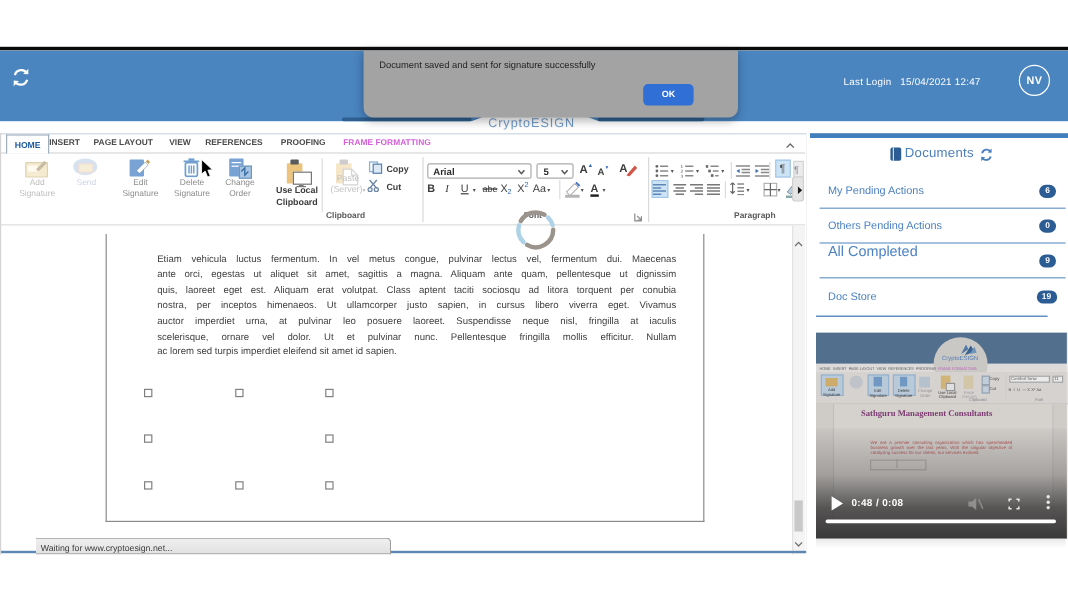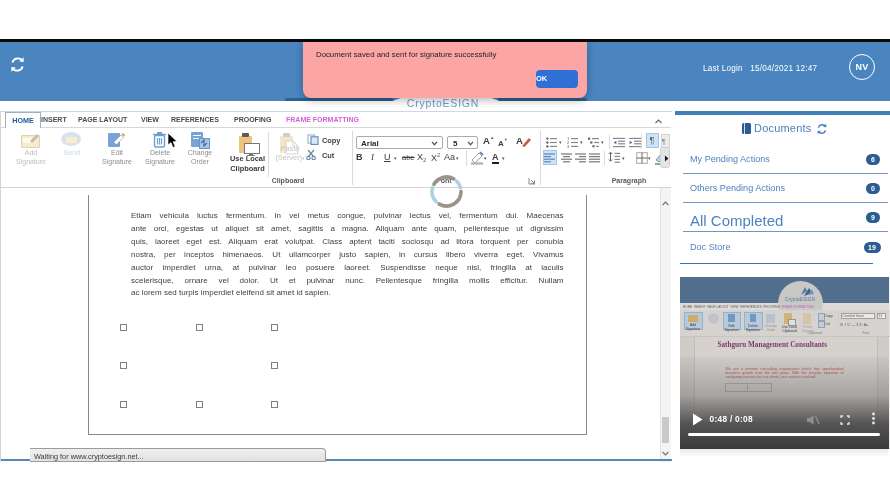--- a/index.html
+++ b/index.html
@@ -27,23 +27,23 @@
     <path d="M 3.4 11.9 A 5.6 5.6 0 0 0 13.6 10.4" fill="none" stroke="#fff" stroke-width="1.9"></path>
     <path d="M 14.6 1.2 L 14.6 5.9 L 10.2 5.6 Z" fill="#fff"></path>
     <path d="M 2.4 15.8 L 2.4 11.1 L 6.8 11.4 Z" fill="#fff"></path>
   </svg>
 
   <div class="abs" style="left:703px;top:22.5px;white-space:nowrap;font-size:8.2px;color:#fff;letter-spacing:.2px;">Last Login&nbsp;&nbsp;&nbsp;15/04/2021 12:47</div>
 
   <div class="abs" style="left:849px;top:12px;width:24px;height:24px;border:1.4px solid #fff;border-radius:50%;color:#fff;font-size:9px;font-weight:bold;text-align:center;line-height:24px;letter-spacing:.3px;">NV</div>
 </div>
 
-<div class="abs" style="left:303px;top:41.5px;width:284px;height:56.5px;background:#fca5a5;border-radius:0 0 8px 8px;box-shadow:0 2px 8px rgba(0,0,0,0.3);z-index:50;">
+<div class="abs" style="left:303px;top:41.5px;width:312px;height:56.5px;background:#a3a3a3;border-radius:0 0 8px 8px;box-shadow:0 2px 8px rgba(0,0,0,0.3);z-index:50;">
   <div class="abs" style="left:13px;top:8px;font-size:7.8px;color:#1f1f1f;">Document saved and sent for signature successfully</div>
-  <div class="abs" style="left:233px;top:28.5px;width:42px;height:17.5px;background:#2f6fd6;border-radius:4px;color:#fff;font-size:7.5px;font-weight:bold;text-align:left;line-height:17.5px;">OK</div>
+  <div class="abs" style="left:233px;top:28.5px;width:42px;height:17.5px;background:#2f6fd6;border-radius:4px;color:#fff;font-size:7.5px;font-weight:bold;text-align:center;line-height:17.5px;">OK</div>
 </div>
 
 <div id="ribbon" class="abs" style="left:0;top:110.5px;width:672px;height:77px;background:#fff;font-size:7.5px;">
   <div class="abs" style="left:0;top:0;width:672px;height:1.2px;background:#ccd8e4;"></div>
 
   <div class="abs" style="left:0;top:16px;width:671px;height:1px;background:#d8d8d8;"></div>
   <div class="abs" style="left:0;top:1px;height:15px;color:#4a4a4a;font-weight:bold;letter-spacing:0;font-size:7px;">
     <span class="abs" style="left:5px;top:0;width:36px;height:16px;border:1px solid #9fb0bd;border-bottom:none;background:#fff;color:#1f5a9e;text-align:center;line-height:15px;box-sizing:border-box;font-size:7.2px;">HOME</span>
     <span class="abs" style="left:41px;top:4px;white-space:nowrap;">INSERT</span>
     <span class="abs" style="left:78px;top:4px;white-space:nowrap;">PAGE LAYOUT</span>
@@ -349,21 +349,21 @@
     <path d="M 14.6 1 L 14.6 6.1 L 10 5.7 Z" fill="#4c7fbe"></path>
     <path d="M 2.4 16 L 2.4 10.9 L 7 11.3 Z" fill="#4c7fbe"></path>
   </svg>
 
   <div class="abs" style="left:18.5px;top:51px;font-size:9.1px;color:#4d82c2;">My Pending Actions</div>
   <div class="abs" style="left:194.5px;top:51px;width:14px;height:11px;background:#2b5c94;border-radius:5.5px;color:#fff;font-size:7px;font-weight:bold;text-align:center;line-height:11px;">6</div>
   <div class="abs" style="left:11px;top:69.5px;width:205px;height:1px;background:#6c97c8;"></div>
   <div class="abs" style="left:18.5px;top:80px;font-size:9.1px;color:#4d82c2;">Others Pending Actions</div>
   <div class="abs" style="left:194.5px;top:80px;width:14px;height:11px;background:#2b5c94;border-radius:5.5px;color:#fff;font-size:7px;font-weight:bold;text-align:center;line-height:11px;">0</div>
   <div class="abs" style="left:11px;top:98.5px;width:205px;height:1px;background:#6c97c8;"></div>
-  <div class="abs" style="left:18.5px;top:109px;font-size:15px;color:#4d82c2;">All Completed</div>
+  <div class="abs" style="left:18.5px;top:99px;font-size:12px;color:#4d82c2;">All Completed</div>
   <div class="abs" style="left:194.5px;top:109px;width:14px;height:11px;background:#2b5c94;border-radius:5.5px;color:#fff;font-size:7px;font-weight:bold;text-align:center;line-height:11px;">9</div>
   <div class="abs" style="left:11px;top:127.5px;width:205px;height:1px;background:#6c97c8;"></div>
   <div class="abs" style="left:18.5px;top:138.5px;font-size:9.1px;color:#4d82c2;">Doc Store</div>
   <div class="abs" style="left:192px;top:138.5px;width:17px;height:11px;background:#2b5c94;border-radius:5.5px;color:#fff;font-size:7px;font-weight:bold;text-align:center;line-height:11px;">19</div>
   <div class="abs" style="left:8px;top:159.5px;width:193px;height:1.4px;background:#3a74b4;"></div>
 
   <div class="abs" style="left:8px;top:174px;width:210.5px;height:171.5px;overflow:hidden;background:#efeeec;">
 
     <div class="abs" style="left:0;top:0;width:209px;height:26px;background:#4c6f93;"></div>
     <div class="abs" style="left:98px;top:4px;width:45px;height:45px;border-radius:50%;background:#d8d7d3;"></div>

